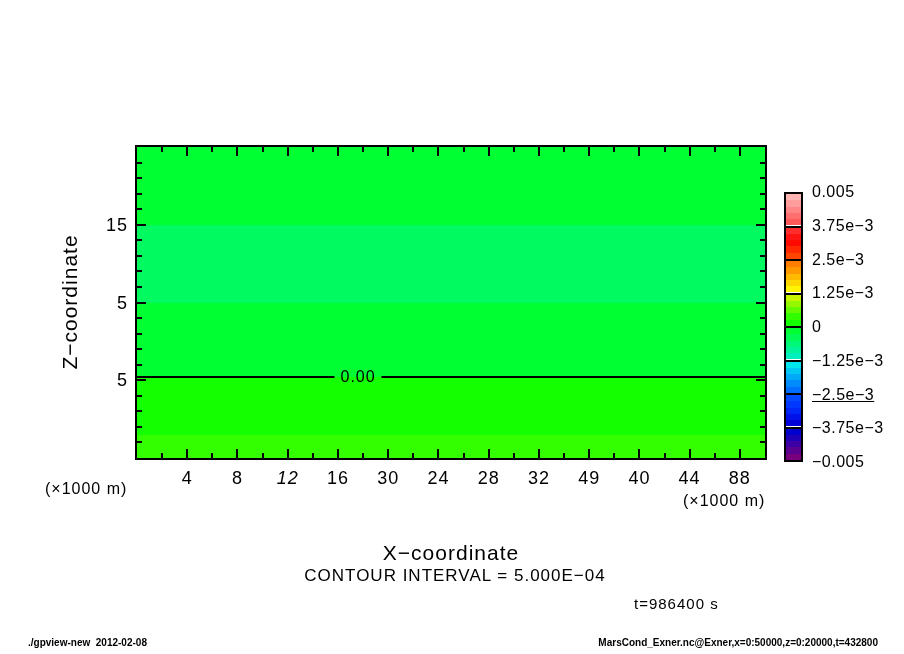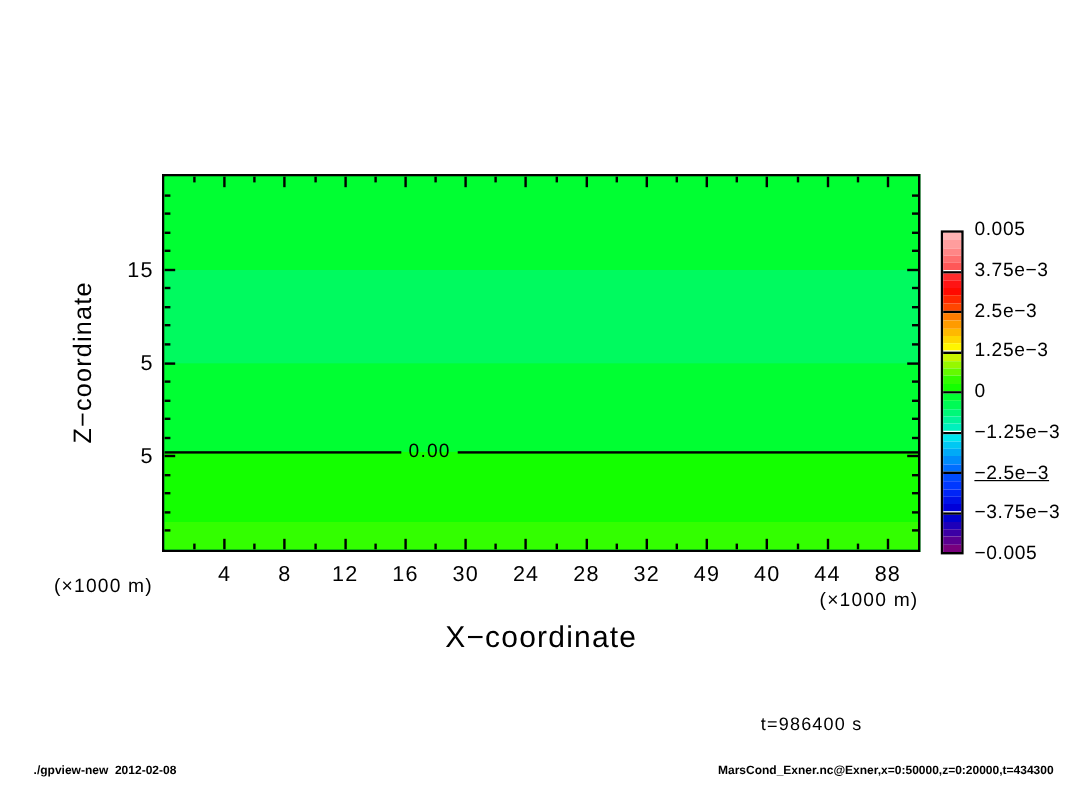--- a/index.html
+++ b/index.html
@@ -13,22 +13,22 @@
         border:2px solid #000;box-sizing:border-box;background:#00ff32;}
   #plot-inner{position:absolute;inset:0;overflow:hidden;}
   .band{position:absolute;left:0;right:0;}
   .tick{position:absolute;background:#000;}
   .contour-line{position:absolute;left:0;right:0;height:2px;background:#000;}
   .contour-label{position:absolute;transform:translate(-50%,-50%);
                  font-size:16px;letter-spacing:1px;padding:0 6px;}
 
   #ylabel{position:absolute;left:70px;top:302px;transform:translate(-50%,-50%) rotate(-90deg);
           white-space:nowrap;font-size:21px;letter-spacing:1px;}
-  #xlabel{position:absolute;left:135px;top:517px;width:632px;text-align:center;
-          font-size:25px;letter-spacing:1px;}
+  #xlabel{position:absolute;left:135px;top:541px;width:632px;text-align:center;
+          font-size:21px;letter-spacing:1px;}
 
   #y-tick-labels{position:absolute;left:88px;top:147px;width:40px;height:311px;font-size:18px;}
   .y-tick-label{position:absolute;right:0;transform:translateY(-50%);letter-spacing:1px;}
   #x-tick-labels{position:absolute;left:137px;top:468px;width:628px;height:22px;font-size:18px;}
   .x-tick-label{position:absolute;top:0;transform:translateX(-50%);letter-spacing:1px;}
 
   #y-axis-factor{position:absolute;left:45px;top:480px;font-size:16px;letter-spacing:1px;}
   #x-axis-factor{position:absolute;left:683px;top:492px;font-size:16px;letter-spacing:1px;}
 
   #colorbar{position:absolute;left:784px;top:192px;width:19px;height:270px;
@@ -152,21 +152,21 @@
         <div class="tick" style="top: calc(10% - 1px); height: 2px; width: 5px; left: 0px;"></div>
         <div class="tick" style="top: calc(10% - 1px); height: 2px; width: 5px; right: 0px;"></div>
         <div class="tick" style="top: calc(5% - 1px); height: 2px; width: 5px; left: 0px;"></div>
         <div class="tick" style="top: calc(5% - 1px); height: 2px; width: 5px; right: 0px;"></div>
       </div>
   </div>
 
   <div id="x-tick-labels">
       <div class="x-tick-label" style="left: 8%;">4</div>
       <div class="x-tick-label" style="left: 16%;">8</div>
-      <div class="x-tick-label" style="left: 24%;">12</div>
+      <div class="x-tick-label" style="left: 24%; font-style: italic;">12</div>
       <div class="x-tick-label" style="left: 32%;">16</div>
       <div class="x-tick-label" style="left: 40%;">30</div>
       <div class="x-tick-label" style="left: 48%;">24</div>
       <div class="x-tick-label" style="left: 56%;">28</div>
       <div class="x-tick-label" style="left: 64%;">32</div>
       <div class="x-tick-label" style="left: 72%;">49</div>
       <div class="x-tick-label" style="left: 80%;">40</div>
       <div class="x-tick-label" style="left: 88%;">44</div>
       <div class="x-tick-label" style="left: 96%;">88</div>
     </div>
@@ -237,17 +237,18 @@
       <div class="cb-label" style="top: 12.5%;">3.75e−3</div>
       <div class="cb-label" style="top: 25%;">2.5e−3</div>
       <div class="cb-label" style="top: 37.5%;">1.25e−3</div>
       <div class="cb-label" style="top: 50%;">0</div>
       <div class="cb-label" style="top: 62.5%;">−1.25e−3</div>
       <div class="cb-label" style="top: 75%; text-decoration: underline;">−2.5e−3</div>
       <div class="cb-label" style="top: 87.5%;">−3.75e−3</div>
       <div class="cb-label" style="top: 100%;">−0.005</div>
     </div>
 
+  <div id="contour-note">CONTOUR INTERVAL = 5.000E−04</div>
   <div id="time-note">t=986400 s</div>
 
   <div id="footer-left">./gpview-new  2012-02-08</div>
-  <div id="footer-right">MarsCond_Exner.nc@Exner,x=0:50000,z=0:20000,t=434300</div>
+  <div id="footer-right">MarsCond_Exner.nc@Exner,x=0:50000,z=0:20000,t=432800</div>
 </div>
 
 </body></html>

